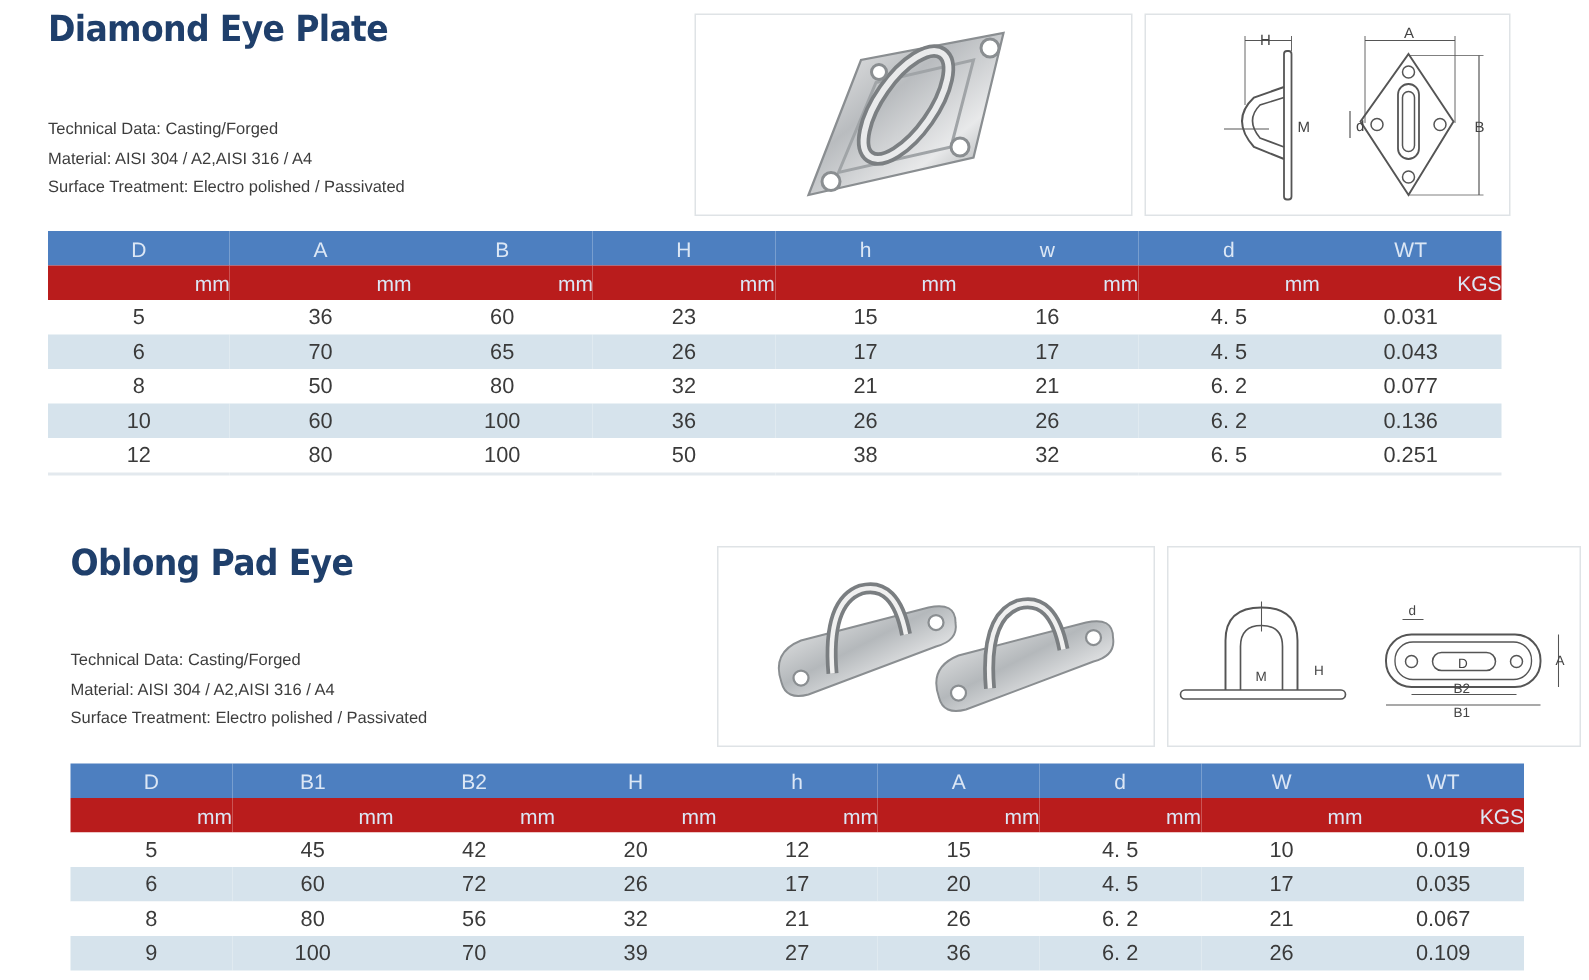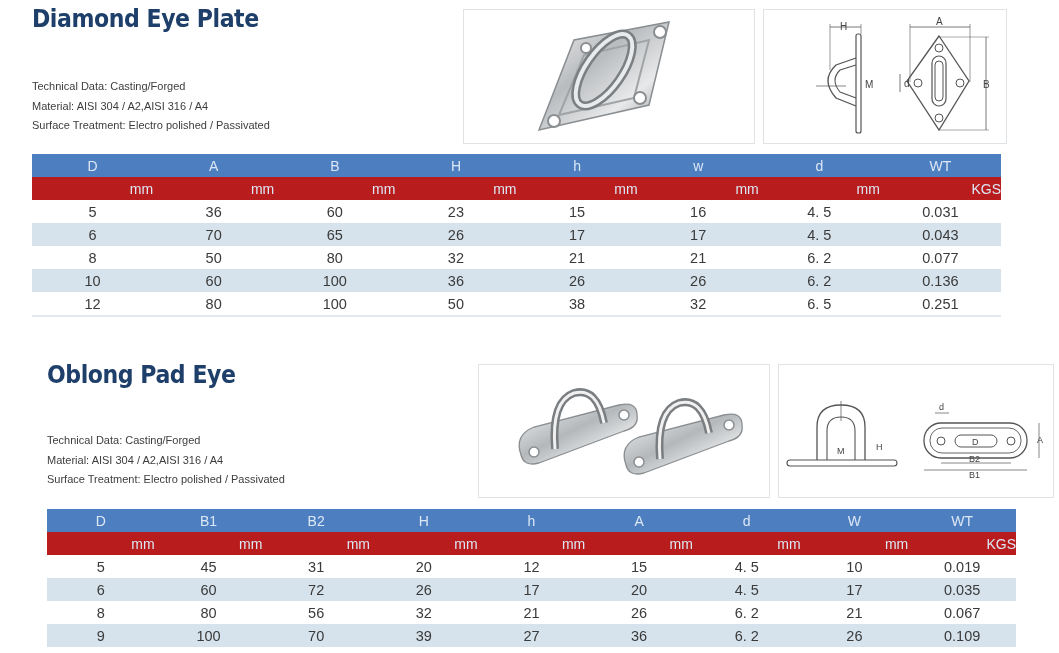--- a/index.html
+++ b/index.html
@@ -254,21 +254,21 @@
       <th>mm</th>
       <th>mm</th>
       <th>mm</th>
       <th>mm</th>
       <th>mm</th>
       <th>KGS</th>
     </tr>
     <tr class="odd">
       <td>5</td>
       <td>45</td>
-      <td>31</td>
+      <td>42</td>
       <td>20</td>
       <td>12</td>
       <td>15</td>
       <td>4. 5</td>
       <td>10</td>
       <td>0.019</td>
     </tr>
     <tr class="even">
       <td>6</td>
       <td>60</td>

